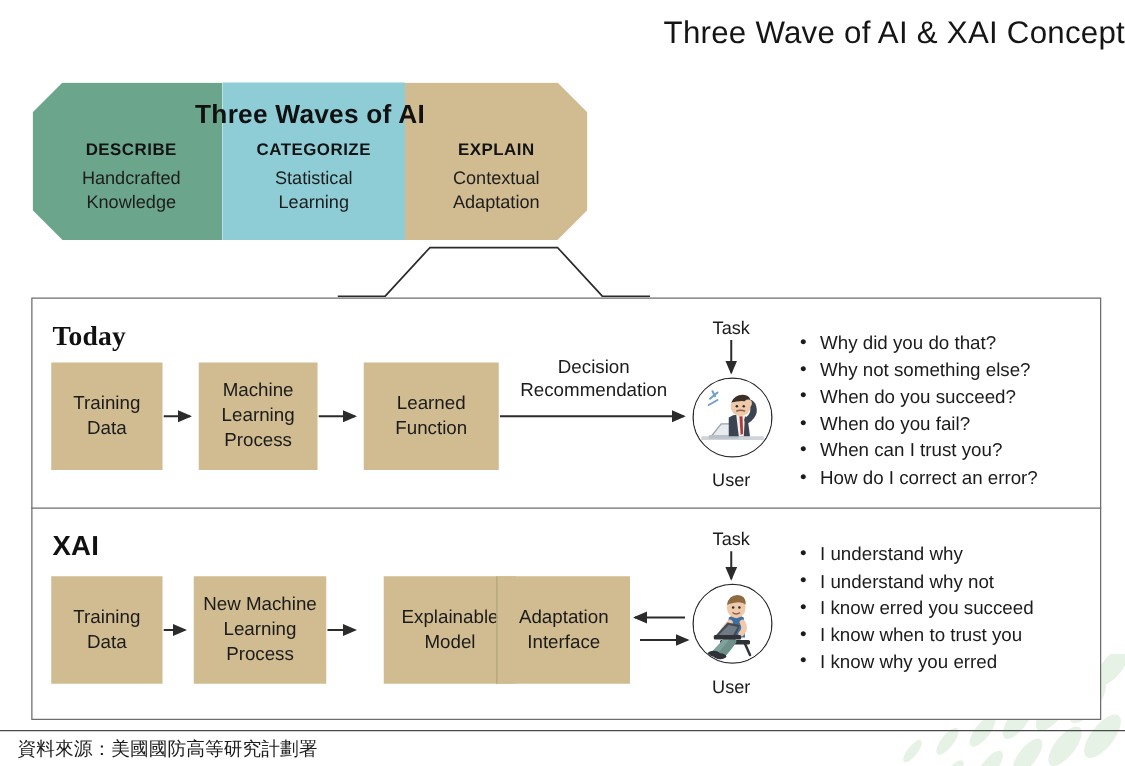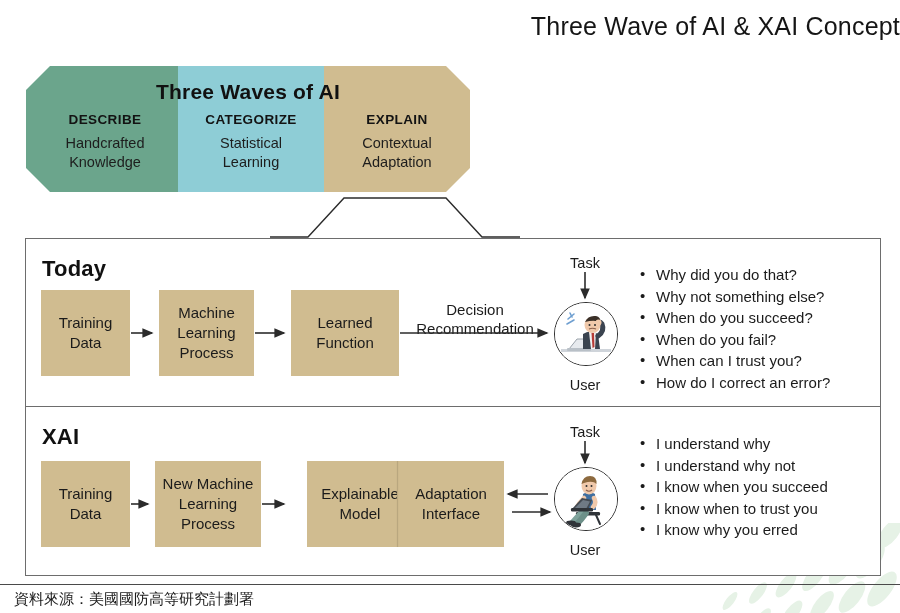--- a/index.html
+++ b/index.html
@@ -140,21 +140,21 @@
     border-top: 1.5px solid #6d6d6d;
   }
 
   .row-label {
     position: absolute;
     font-size: 22px;
     font-weight: bold;
     color: #111;
     letter-spacing: .2px;
   }
-  .row-label.today { left: 42px; top: 256px; }
+  .row-label.today { left: 42px; top: 256px; font-family: Liberation Serif, serif; }
   .row-label.xai   { left: 42px; top: 424px; }
 
   
   .pbox {
     position: absolute;
     background: #d0bc90;
     display: flex;
     align-items: center;
     justify-content: center;
     text-align: center;
@@ -325,21 +325,21 @@
     </div>
   </div>
 
   <div class="pbox" style="left:291px; top:290px; width:108px; height:86px;">
     <div>
       <div>Learned</div>
       <div>Function</div>
     </div>
   </div>
 
-  <div class="flow-label" style="left:405px; top:300px; width:140px;">
+  <div class="flow-label" style="left:405px; top:284px; width:140px;">
     <div>Decision</div>
     <div>Recommendation</div>
   </div>
 
   <div class="task-caption" style="left:540px; top:255px;">Task</div>
 
   <div class="user-circle" style="left:554px; top:302px;">
     <svg width="62" height="62" viewBox="0 0 62 62" xmlns="http://www.w3.org/2000/svg">
       <rect width="62" height="62" fill="#ffffff"></rect>
 
@@ -449,21 +449,21 @@
       </g>
       <path d="M31 22 Q34 24.5 37 22" stroke="#8a5f4a" stroke-width="1.2" fill="none"></path>
     </svg>
   </div>
 
   <div class="user-caption" style="left:540px; top:542px;">User</div>
 
   <ul class="bullets" style="left:640px; top:433px;">
     <li>I understand why</li>
     <li>I understand why not</li>
-    <li>I know when you succeed</li>
+    <li>I know erred you succeed</li>
     <li>I know when to trust you</li>
     <li>I know why you erred</li>
   </ul>
 
   <svg class="arrow-layer" viewBox="0 0 900 613" xmlns="http://www.w3.org/2000/svg">
     <defs>
       <marker id="ah" markerWidth="7" markerHeight="7" refX="6" refY="3" orient="auto" markerUnits="strokeWidth">
         <path d="M0,0 L7,3 L0,6 z" fill="#2b2b2b"></path>
       </marker>
     </defs>

